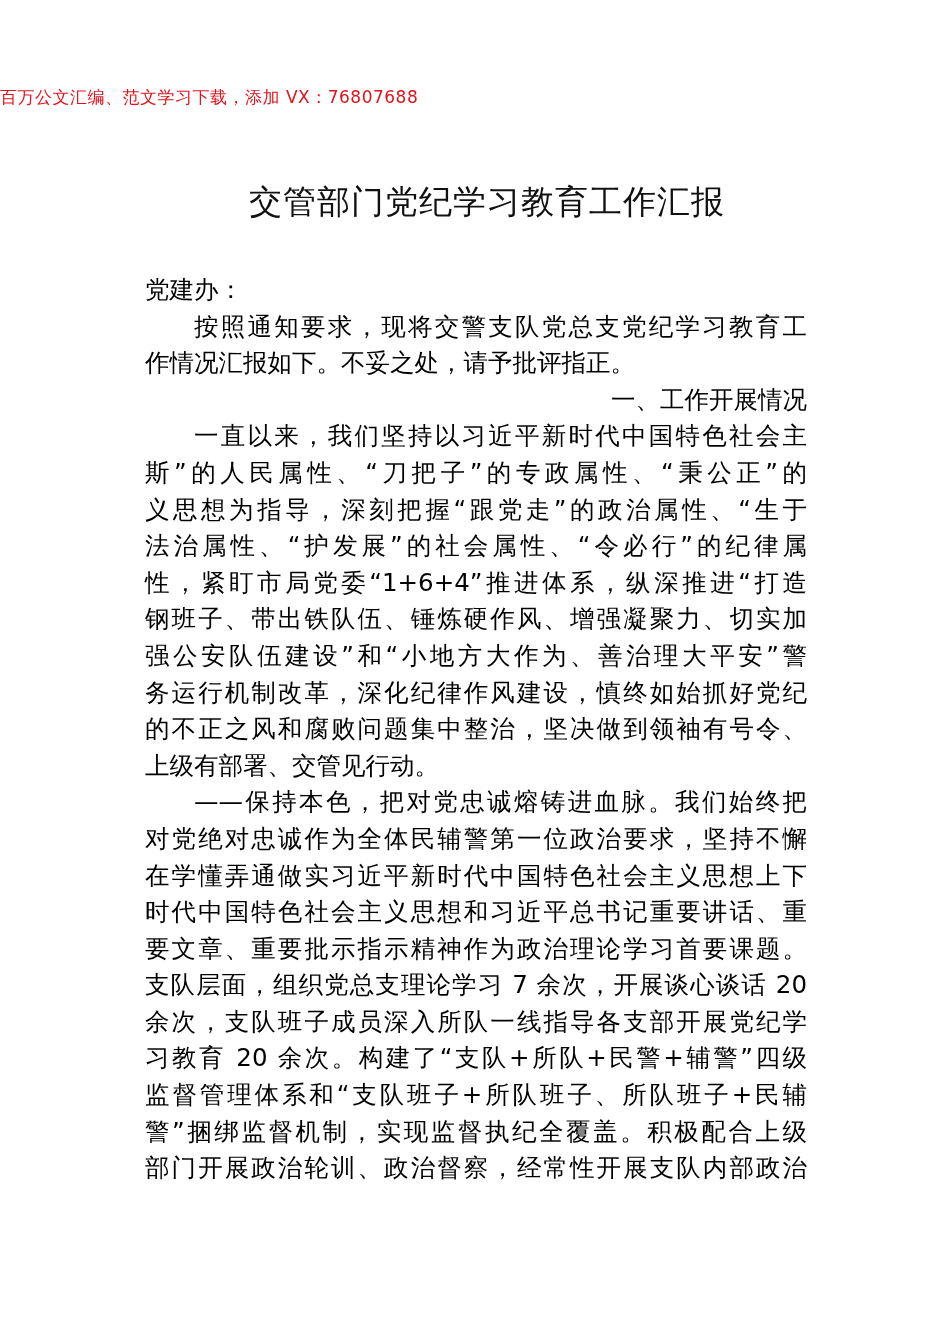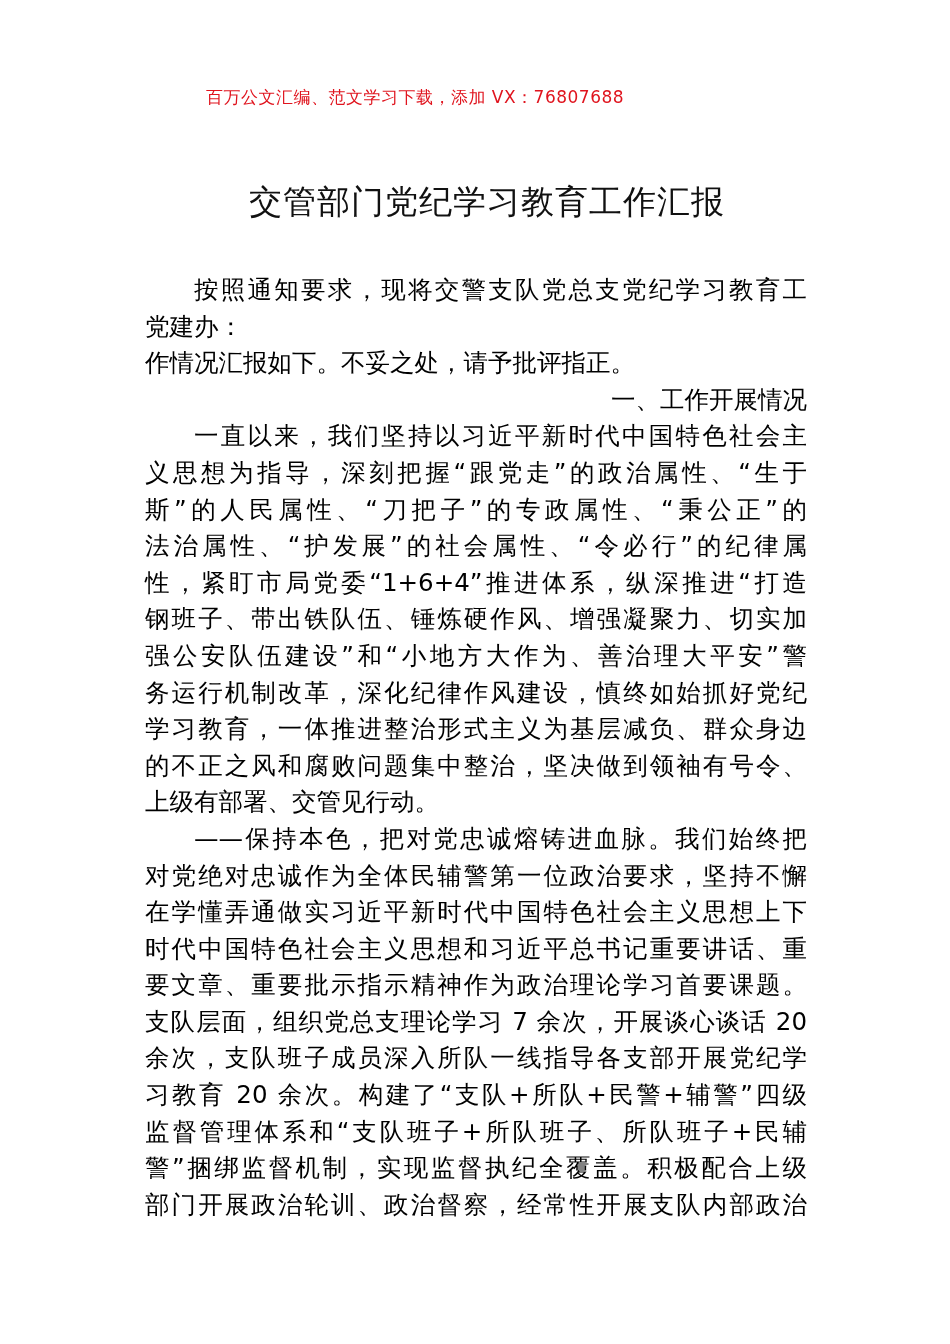--- a/index.html
+++ b/index.html
@@ -1,47 +1,46 @@
 <!DOCTYPE html>
 <html><head>
   <meta charset="utf-8">
   <style>
     html, body { margin: 0; padding: 0; background: #ffffff; }
     body { width: 950px; height: 1344px; position: relative; overflow: hidden;
            font-family: "DejaVu Sans", "Liberation Sans", sans-serif; color: #000; }
-    .banner { position: absolute; top: 86px; left: 0; width: 830px; text-align: center;
+    .banner { position: absolute; top: 86px; left: 0; width: 830px; text-align: left;
               font-size: 17px; color: #e0141e; letter-spacing: 0.5px; }
     .title { position: absolute; top: 180px; left: 12px; width: 950px; text-align: center;
              font-size: 33px; letter-spacing: 1px; color: #111; }
     .body { position: absolute; top: 272px; left: 145px; width: 662px; }
     .line { height: 36.6px; line-height: 36.6px; font-size: 24.5px; white-space: nowrap;
             overflow: visible; }
     .line.indent { padding-left: 49px; text-align: right; }
     .line.justify { text-align: justify; text-align-last: justify; }
   </style>
 </head>
 <body>
 
 <div class="banner" style="color: rgb(224, 20, 30);">百万公文汇编、范文学习下载，添加 VX：76807688</div>
 <div class="title">交管部门党纪学习教育工作汇报</div>
 
 <div class="body" id="body">
+    <div class="line">党建办：</div>
     <div class="line indent justify">按照通知要求，现将交警支队党总支党纪学习教育工</div>
-    <div class="line">党建办：</div>
     <div class="line">作情况汇报如下。不妥之处，请予批评指正。</div>
     <div class="line indent">一、工作开展情况</div>
     <div class="line indent justify">一直以来，我们坚持以习近平新时代中国特色社会主</div>
+    <div class="line justify">斯”的人民属性、“刀把子”的专政属性、“秉公正”的</div>
     <div class="line justify">义思想为指导，深刻把握“跟党走”的政治属性、“生于</div>
-    <div class="line justify">斯”的人民属性、“刀把子”的专政属性、“秉公正”的</div>
     <div class="line justify">法治属性、“护发展”的社会属性、“令必行”的纪律属</div>
     <div class="line justify">性，紧盯市局党委“1+6+4”推进体系，纵深推进“打造</div>
     <div class="line justify">钢班子、带出铁队伍、锤炼硬作风、增强凝聚力、切实加</div>
     <div class="line justify">强公安队伍建设”和“小地方大作为、善治理大平安”警</div>
     <div class="line justify">务运行机制改革，深化纪律作风建设，慎终如始抓好党纪</div>
-    <div class="line justify">学习教育，一体推进整治形式主义为基层减负、群众身边</div>
     <div class="line justify">的不正之风和腐败问题集中整治，坚决做到领袖有号令、</div>
     <div class="line">上级有部署、交管见行动。</div>
     <div class="line indent justify">——保持本色，把对党忠诚熔铸进血脉。我们始终把</div>
     <div class="line justify">对党绝对忠诚作为全体民辅警第一位政治要求，坚持不懈</div>
     <div class="line justify">在学懂弄通做实习近平新时代中国特色社会主义思想上下</div>
     <div class="line justify">时代中国特色社会主义思想和习近平总书记重要讲话、重</div>
     <div class="line justify">要文章、重要批示指示精神作为政治理论学习首要课题。</div>
     <div class="line justify">支队层面，组织党总支理论学习 7 余次，开展谈心谈话 20</div>
     <div class="line justify">余次，支队班子成员深入所队一线指导各支部开展党纪学</div>
     <div class="line justify">习教育 20 余次。构建了“支队+所队+民警+辅警”四级</div>

